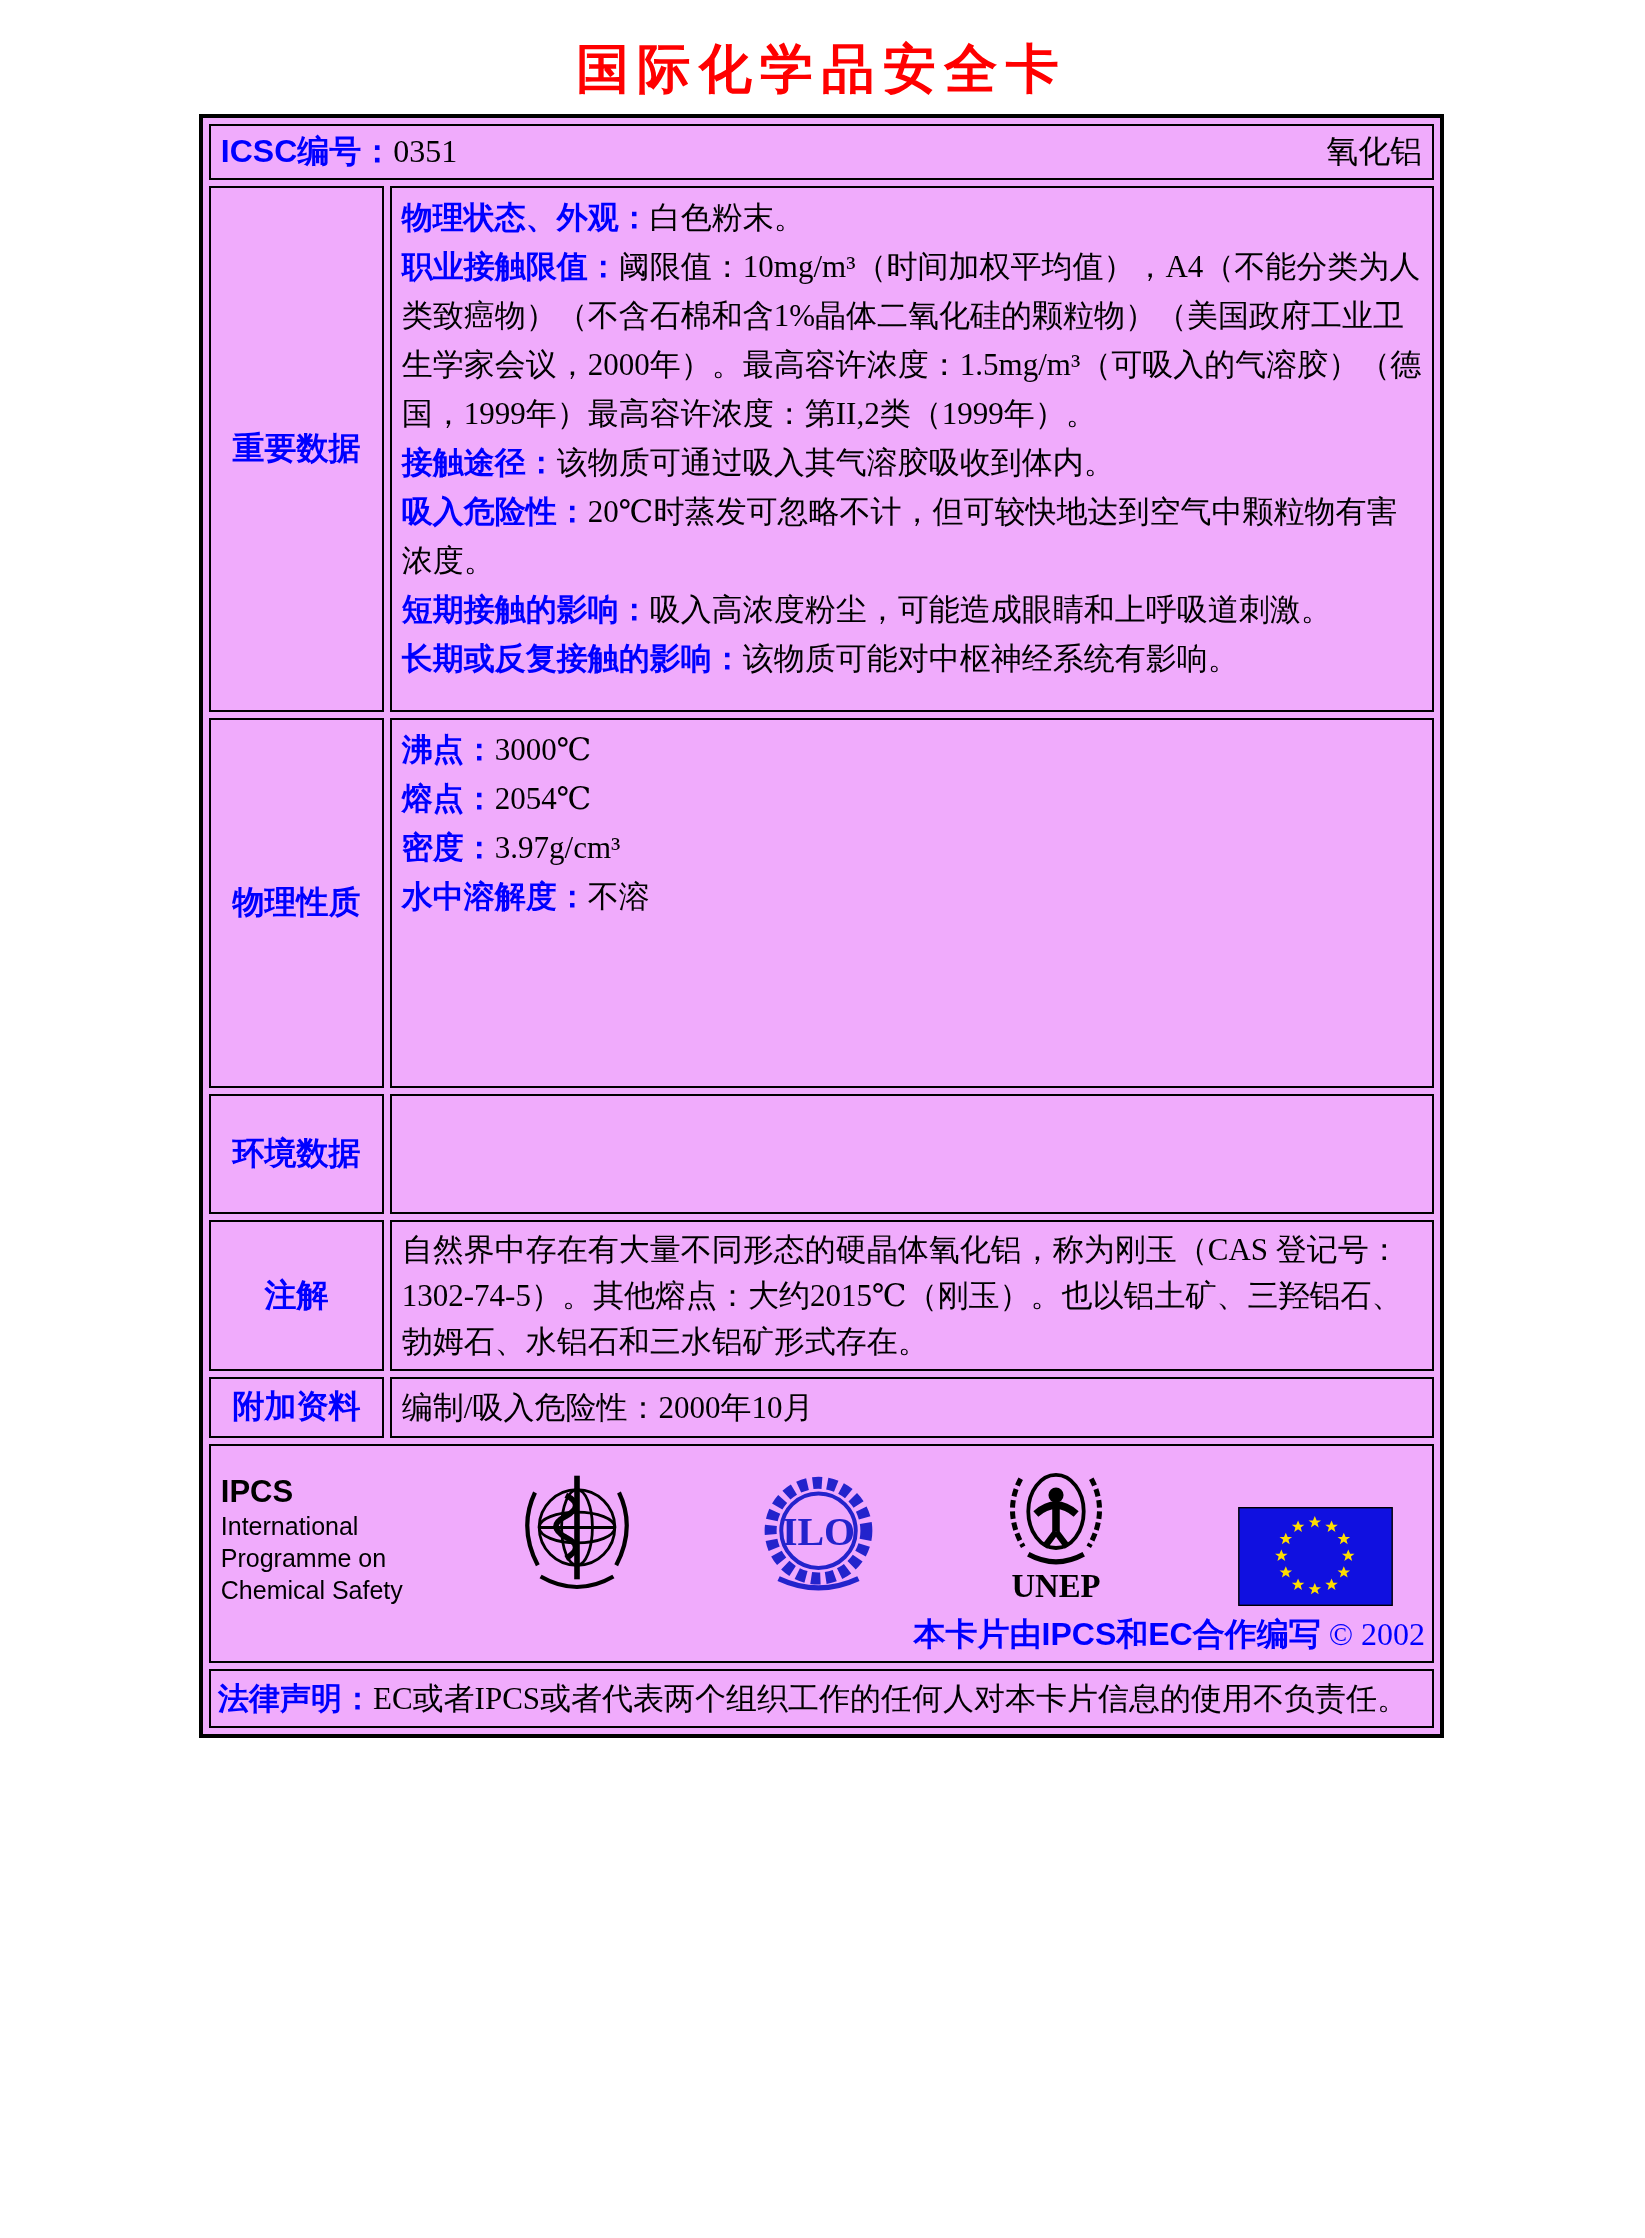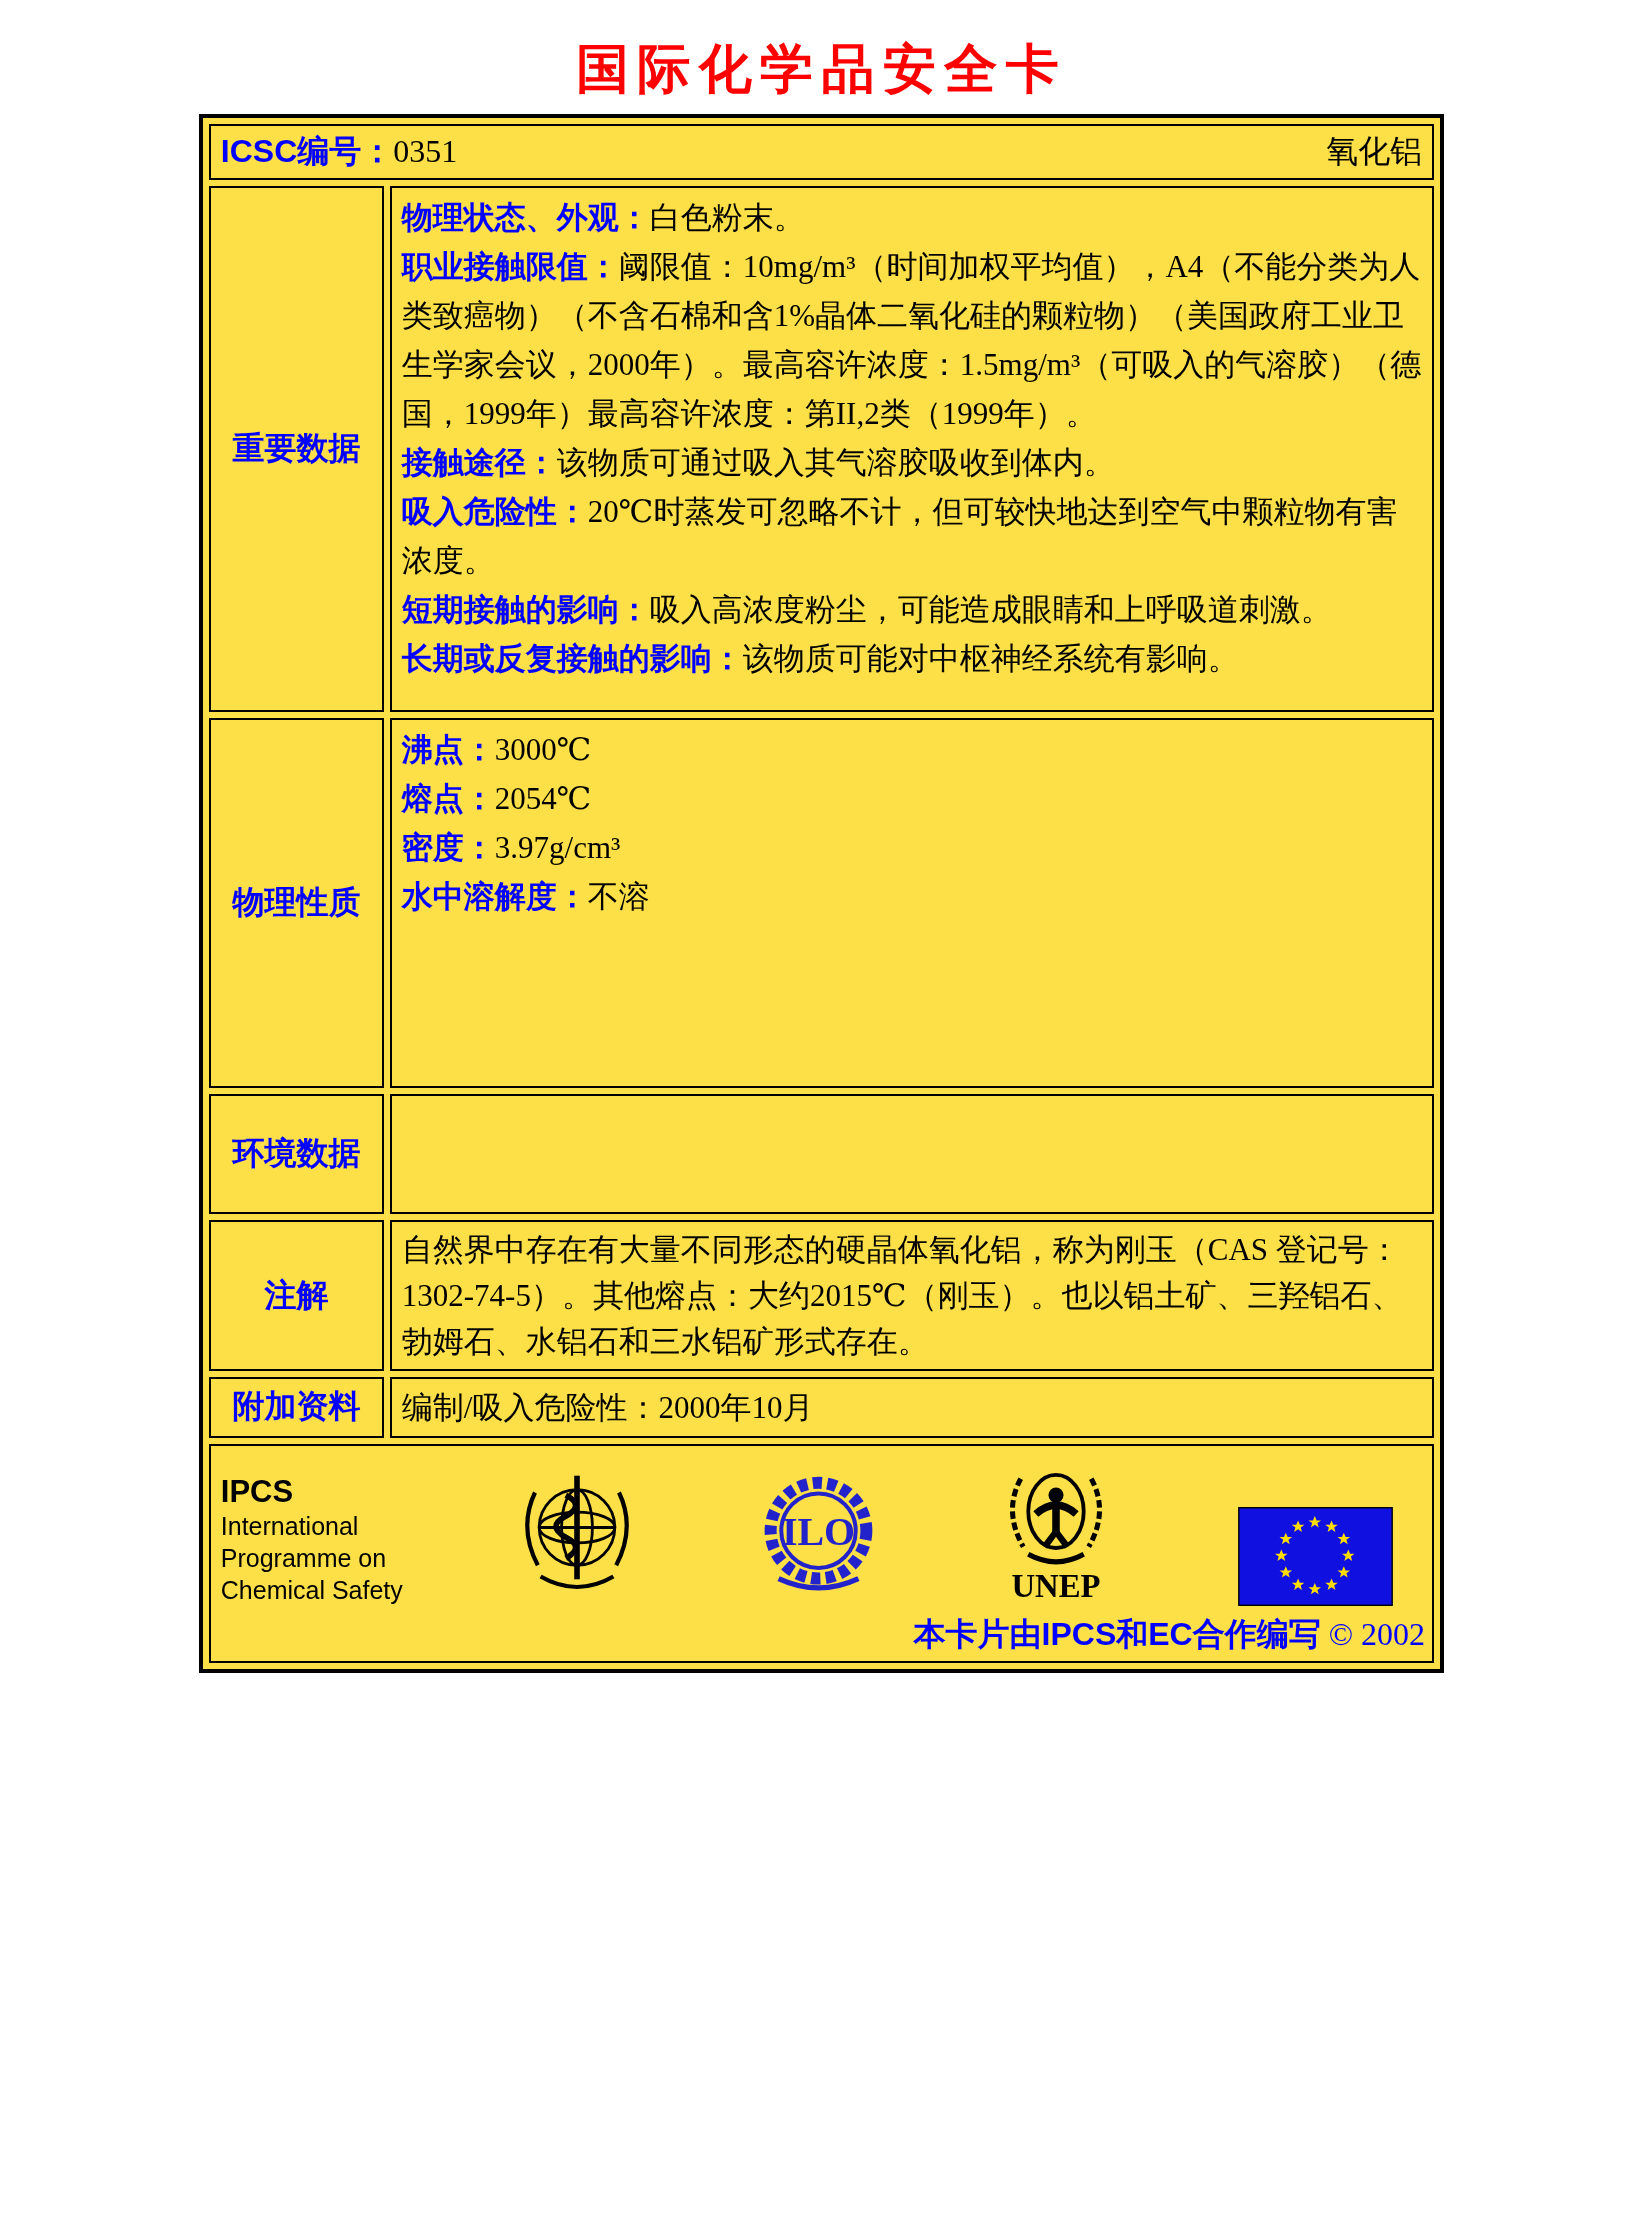--- a/index.html
+++ b/index.html
@@ -18,21 +18,21 @@
   }
   .page-title{
     position:absolute;left:199px;top:34px;width:1245px;
     text-align:center;font-weight:bold;font-size:53px;letter-spacing:8.4px;
     color:var(--title_red,#f00);
     font-family:"DejaVu Serif","Liberation Serif",serif;
   }
   table.icsc{
     position:absolute;left:199px;top:114px;width:1245px;
     border:4.2px solid var(--border_black,#000);
-    border-spacing:6.3px;border-collapse:separate;background:#fde047;
+    border-spacing:6.3px;border-collapse:separate;background:#f0abfc;
     table-layout:fixed;
   }
   td{border:2.8px solid var(--border_black,#000);vertical-align:top;padding:4.2px 9.8px;}
   col.label-col{width:175px;}
   .hdr-cell{height:50px;vertical-align:middle;font-size:32px;}
   .blue-key{
     color:var(--accent_blue,#00f);font-weight:bold;
     font-family:"Liberation Sans","DejaVu Sans",sans-serif;
   }
   .hdr-name{float:right;font-size:32px;}
@@ -204,15 +204,20 @@
           </g>
         </svg>
       </div>
       <div class="caption-line">
         <span class="caption-main">本卡片由IPCS和EC合作编写</span>
         <span class="caption-copy">© 2002</span>
       </div>
     </td>
   </tr>
 
+  <tr>
+    <td class="legal-cell" colspan="2">
+      <span class="blue-key">法律声明：</span><span>EC或者IPCS或者代表两个组织工作的任何人对本卡片信息的使用不负责任。</span>
+    </td>
+  </tr>
 </tbody>
   </table>
 
 
 </body></html>

